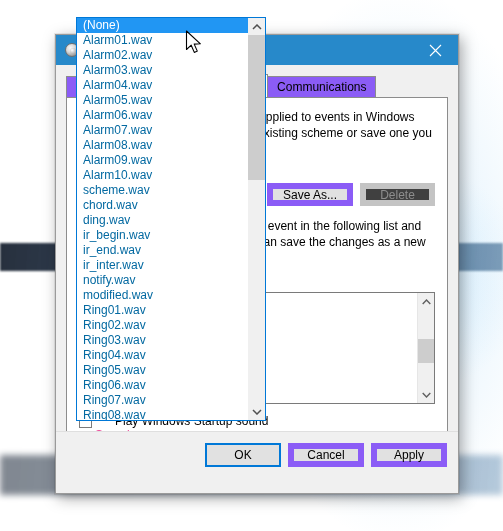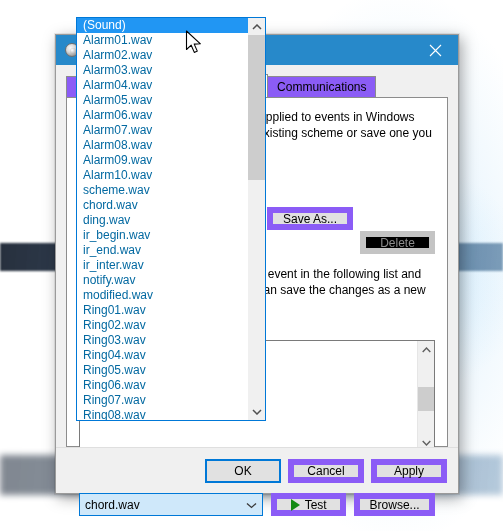--- a/index.html
+++ b/index.html
@@ -183,21 +183,21 @@
     font-size: 12px;
     font-family: "Liberation Sans", sans-serif;
     color: #000;
     background: #e1e1e1;
     border: 6px solid #8b5cf6;
     display: inline-flex;
     align-items: center;
     justify-content: center;
     white-space: nowrap;
   }
-  .btn.disabled { color: #8d8d8d; background: #000000; border-color: #c4c4c4; margin-top: 48px; }
+  .btn.disabled { color: #8d8d8d; background: #404040; border-color: #c4c4c4; }
   .btn.default { border: 2px solid #0078d7; background: #e1e1e1; }
 
   
   .listbox {
     position: relative;
     height: 112px;
     background: #fff;
     border: 1px solid #7a7a7a;
     margin-bottom: 10px;
   }
@@ -254,21 +254,21 @@
     width: 0; height: 0;
     border-left: 9px solid #138a13;
     border-top: 6px solid transparent;
     border-bottom: 6px solid transparent;
     margin-right: 5px;
   }
 
   
   .dlg-footer {
     position: absolute;
-    left: 0; right: 0; bottom: 0;
+    left: 0; right: 0; bottom: 16px;
     height: 46px;
     display: flex;
     align-items: center;
     justify-content: flex-end;
     gap: 7px;
     padding-right: 11px;
     background: #f0f0f0;
     border-top: 1px solid #dfdfdf;
   }
   .dlg-footer .btn { min-width: 76px; height: 24px; }
@@ -418,21 +418,21 @@
 
   <div class="dlg-footer">
     <button class="btn default">OK</button>
     <button class="btn">Cancel</button>
     <button class="btn">Apply</button>
   </div>
 </div>
 
 <div id="dropdown">
   <div id="dd-list">
-      <div class="dd-item sel">(Sound)</div>
+      <div class="dd-item sel">(None)</div>
       <div class="dd-item">Alarm01.wav</div>
       <div class="dd-item">Alarm02.wav</div>
       <div class="dd-item">Alarm03.wav</div>
       <div class="dd-item">Alarm04.wav</div>
       <div class="dd-item">Alarm05.wav</div>
       <div class="dd-item">Alarm06.wav</div>
       <div class="dd-item">Alarm07.wav</div>
       <div class="dd-item">Alarm08.wav</div>
       <div class="dd-item">Alarm09.wav</div>
       <div class="dd-item">Alarm10.wav</div>

